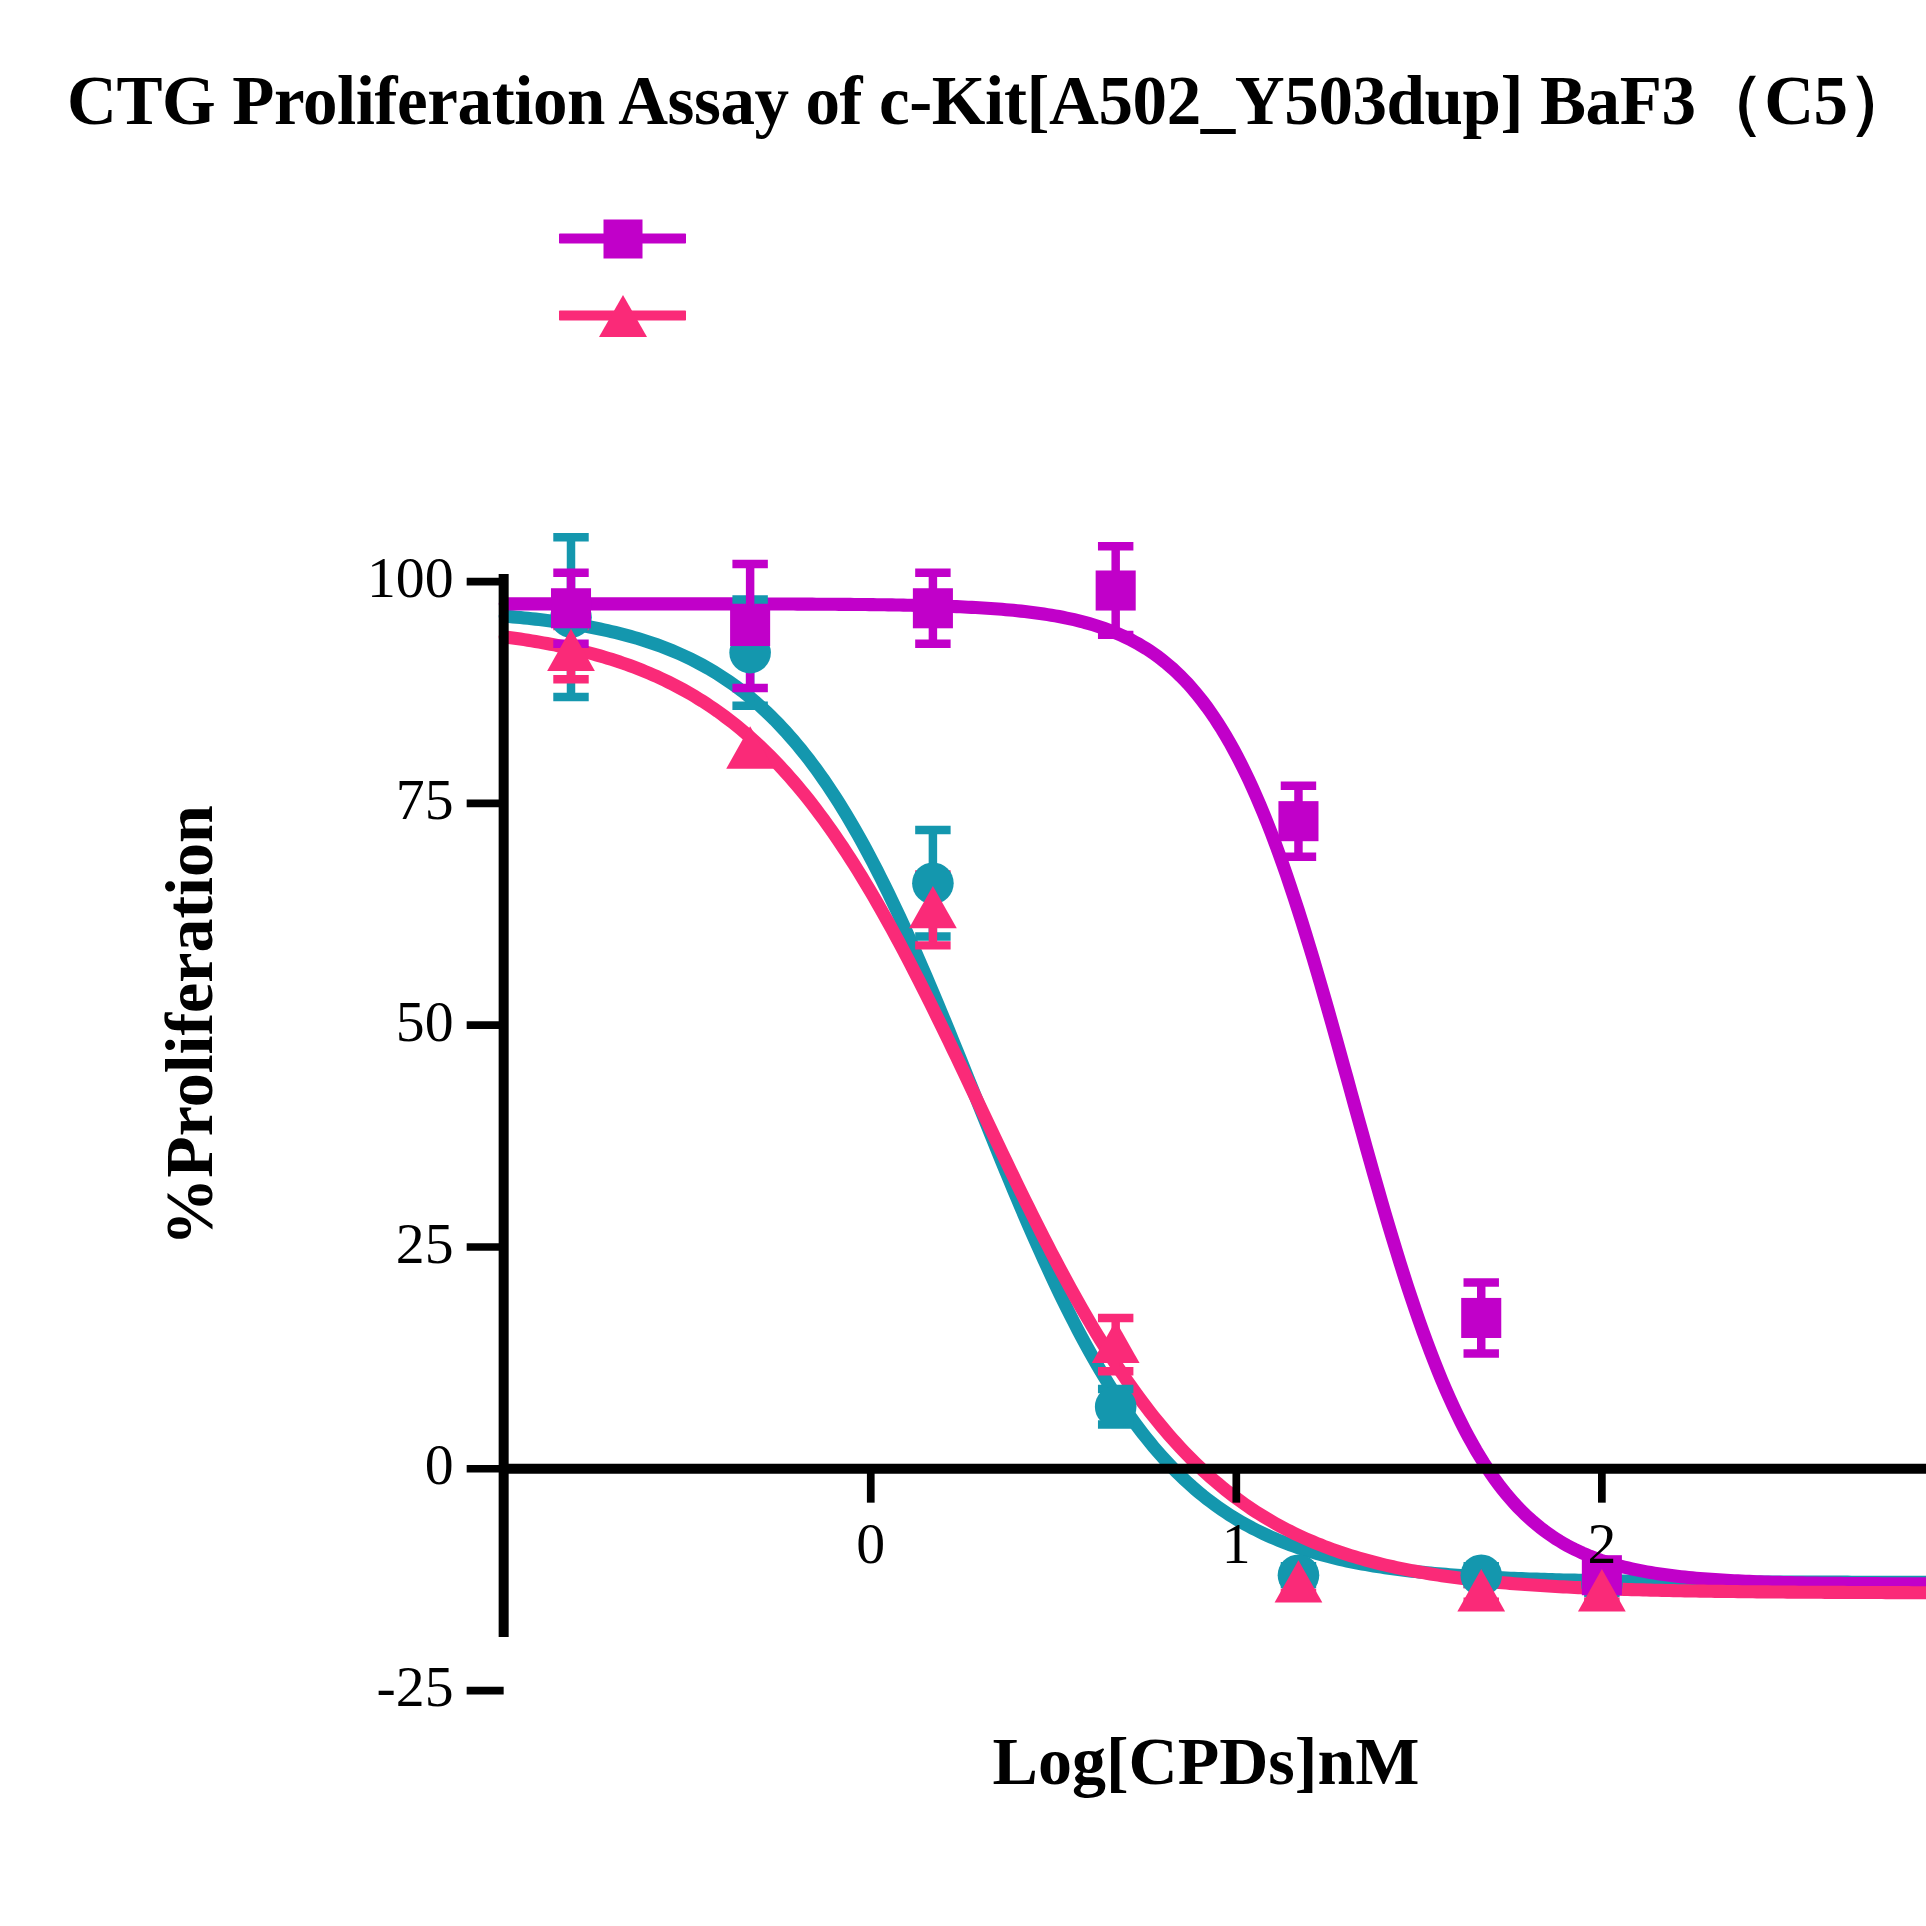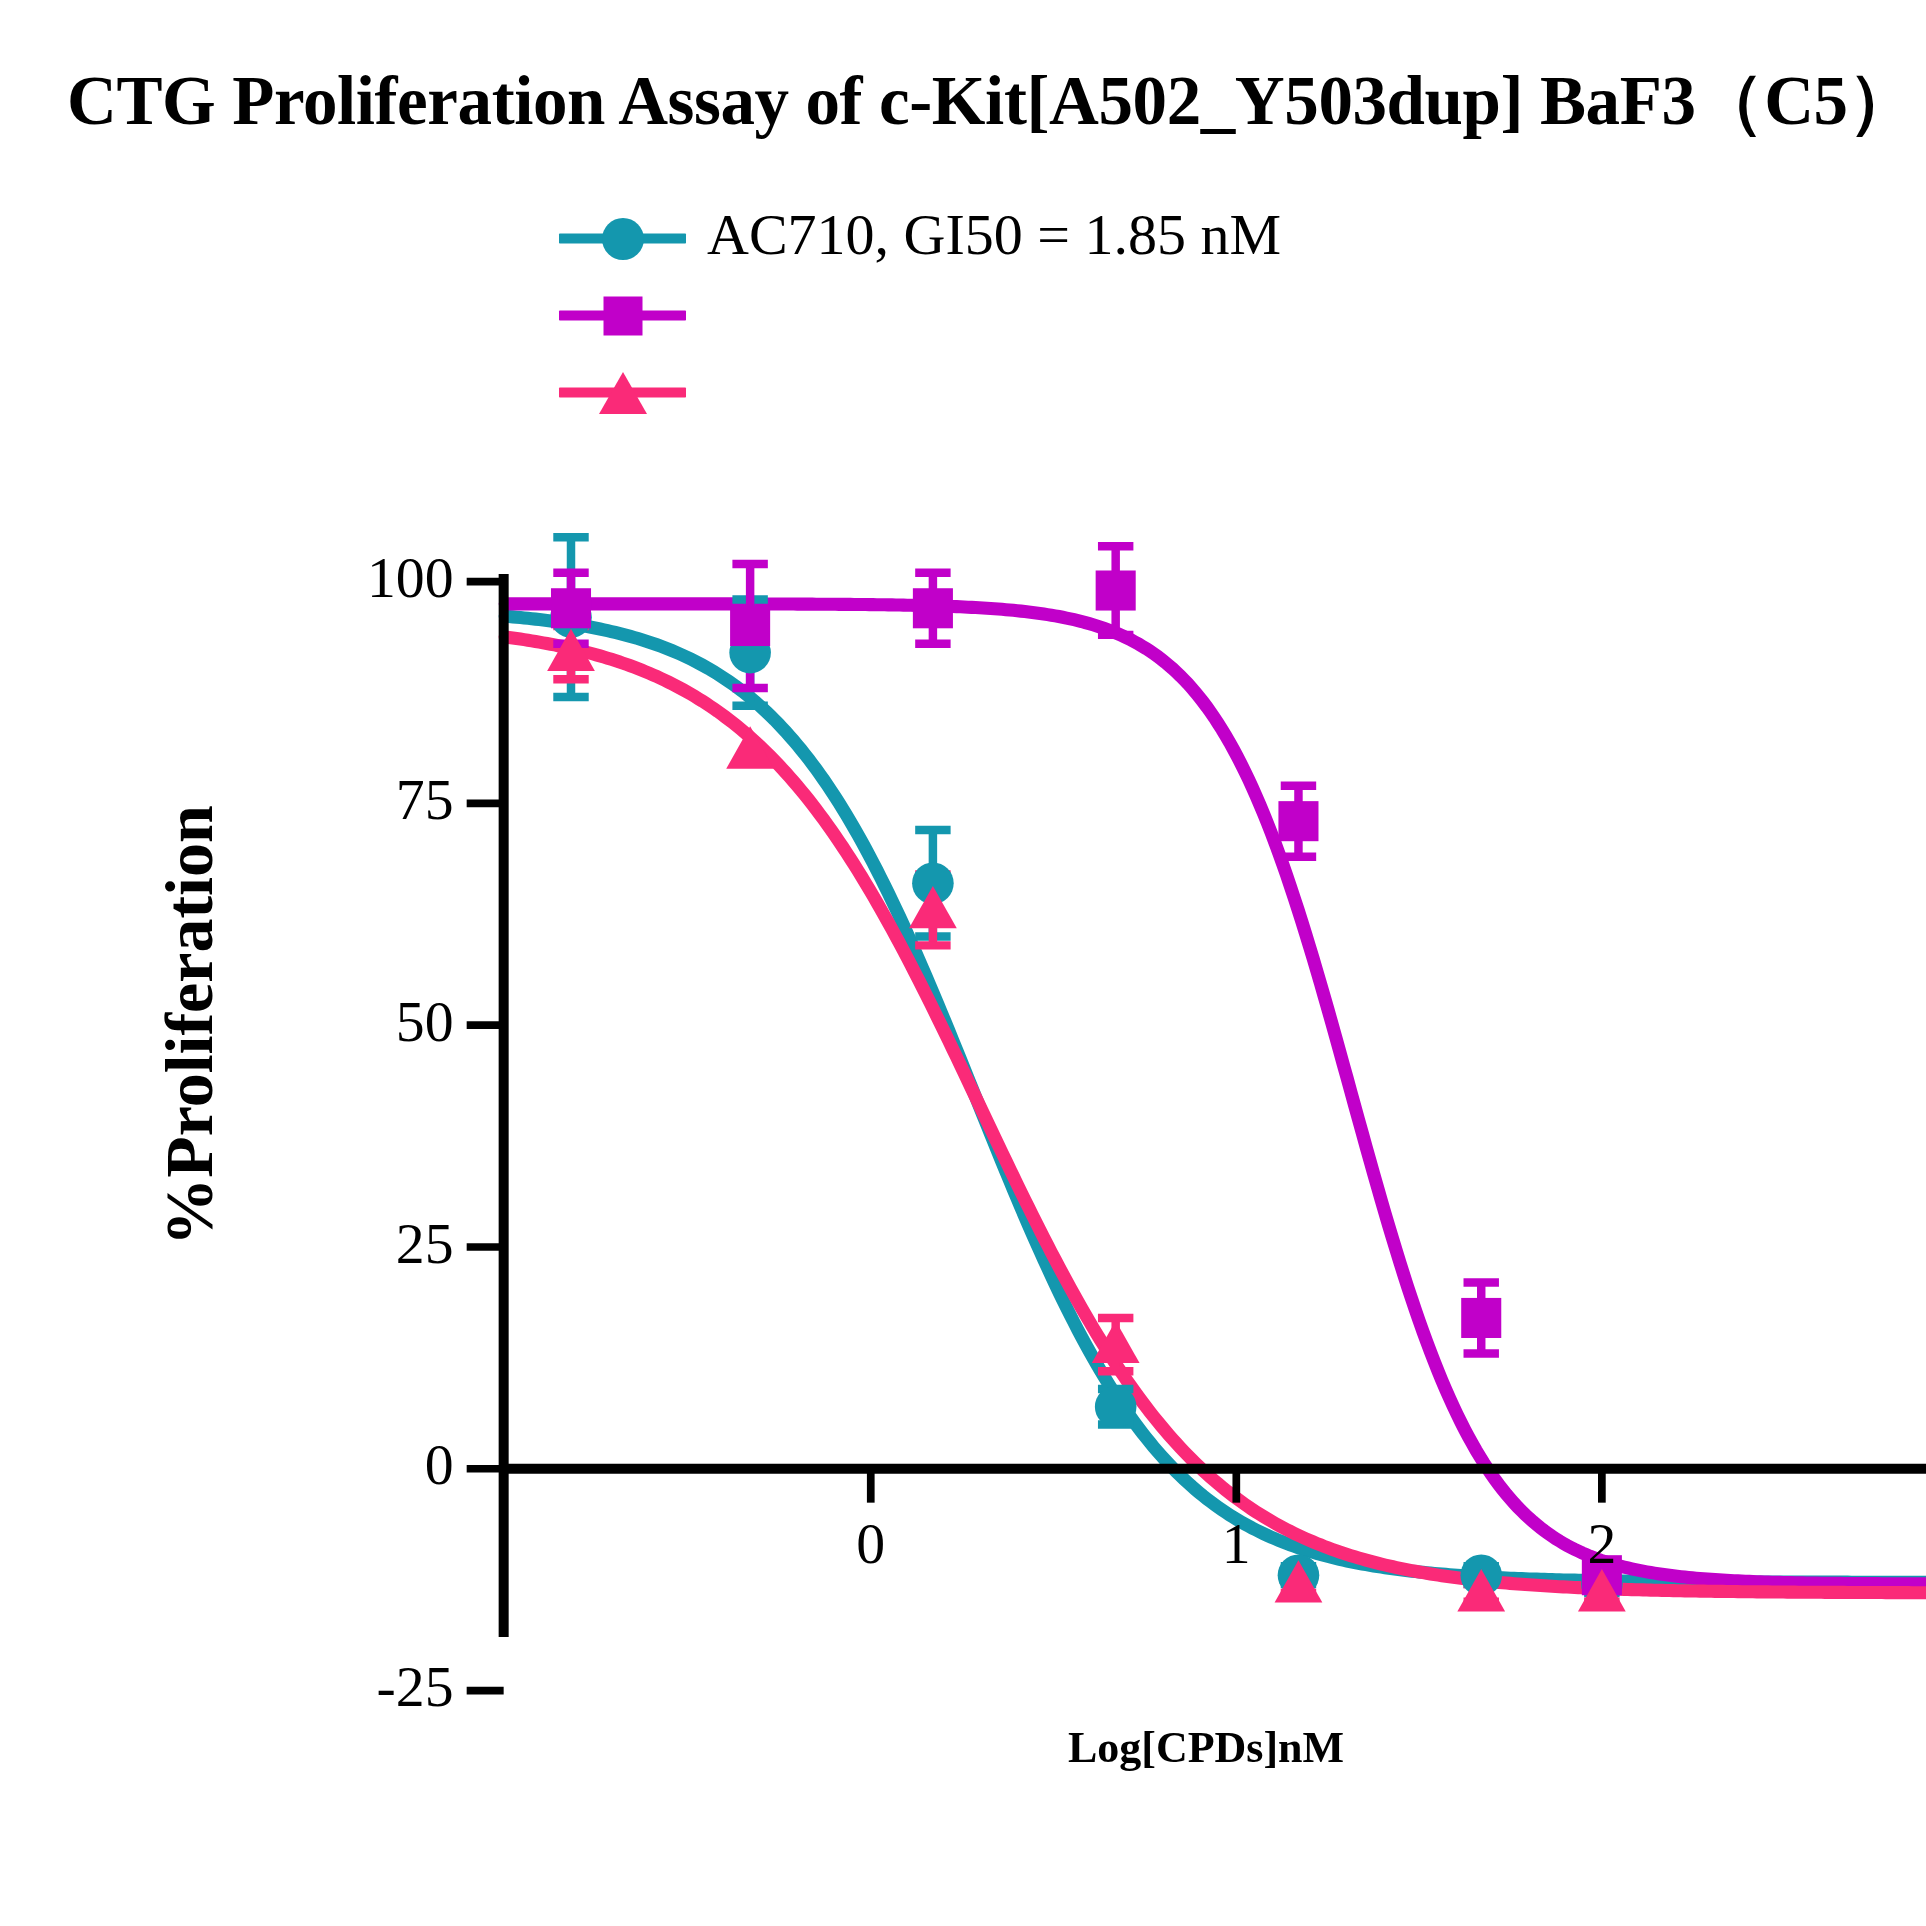--- a/index.html
+++ b/index.html
@@ -48,38 +48,31 @@
   .xtick-text{text-anchor:middle;dominant-baseline:hanging;}
 
   #y-axis-title{
     position:absolute;
     left:-177px;top:986px;width:732px;
     transform:rotate(-90deg);transform-origin:center center;
     text-align:center;font-size:68px;font-weight:bold;white-space:nowrap;
   }
   #x-axis-title{
     position:absolute;left:840px;top:1722px;width:732px;
-    text-align:center;font-size:44px;font-weight:bold;white-space:nowrap;
+    text-align:center;font-size:68px;font-weight:bold;white-space:nowrap;
   }
 </style>
 </head>
 <body>
 
 <div id="root">
 
   <div id="chart-title">CTG Proliferation Assay of c-Kit[A502_Y503dup] BaF3（C5）</div>
 
   <div id="legend">
-    <div class="legend-row">
-      <span class="legend-key">
-        <span class="bar" id="lk0bar" style="background: rgb(20, 151, 174);"></span>
-        <span class="mk mk-circle" id="lk0mk" style="background: rgb(20, 151, 174);"></span>
-      </span>
-      <span class="legend-label">AC710, GI50 = 1.85 nM</span>
-    </div>
     <div class="legend-row">
       <span class="legend-key">
         <span class="bar" id="lk1bar" style="background: rgb(193, 0, 201);"></span>
         <span class="mk mk-square" id="lk1mk" style="background: rgb(193, 0, 201);"></span>
       </span>
     </div>
     <div class="legend-row">
       <span class="legend-key">
         <span class="bar" id="lk2bar" style="background: rgb(250, 42, 120);"></span>
         <span class="mk mk-triangle" id="lk2mk" style="border-bottom: 42px solid rgb(250, 42, 120);"></span>

